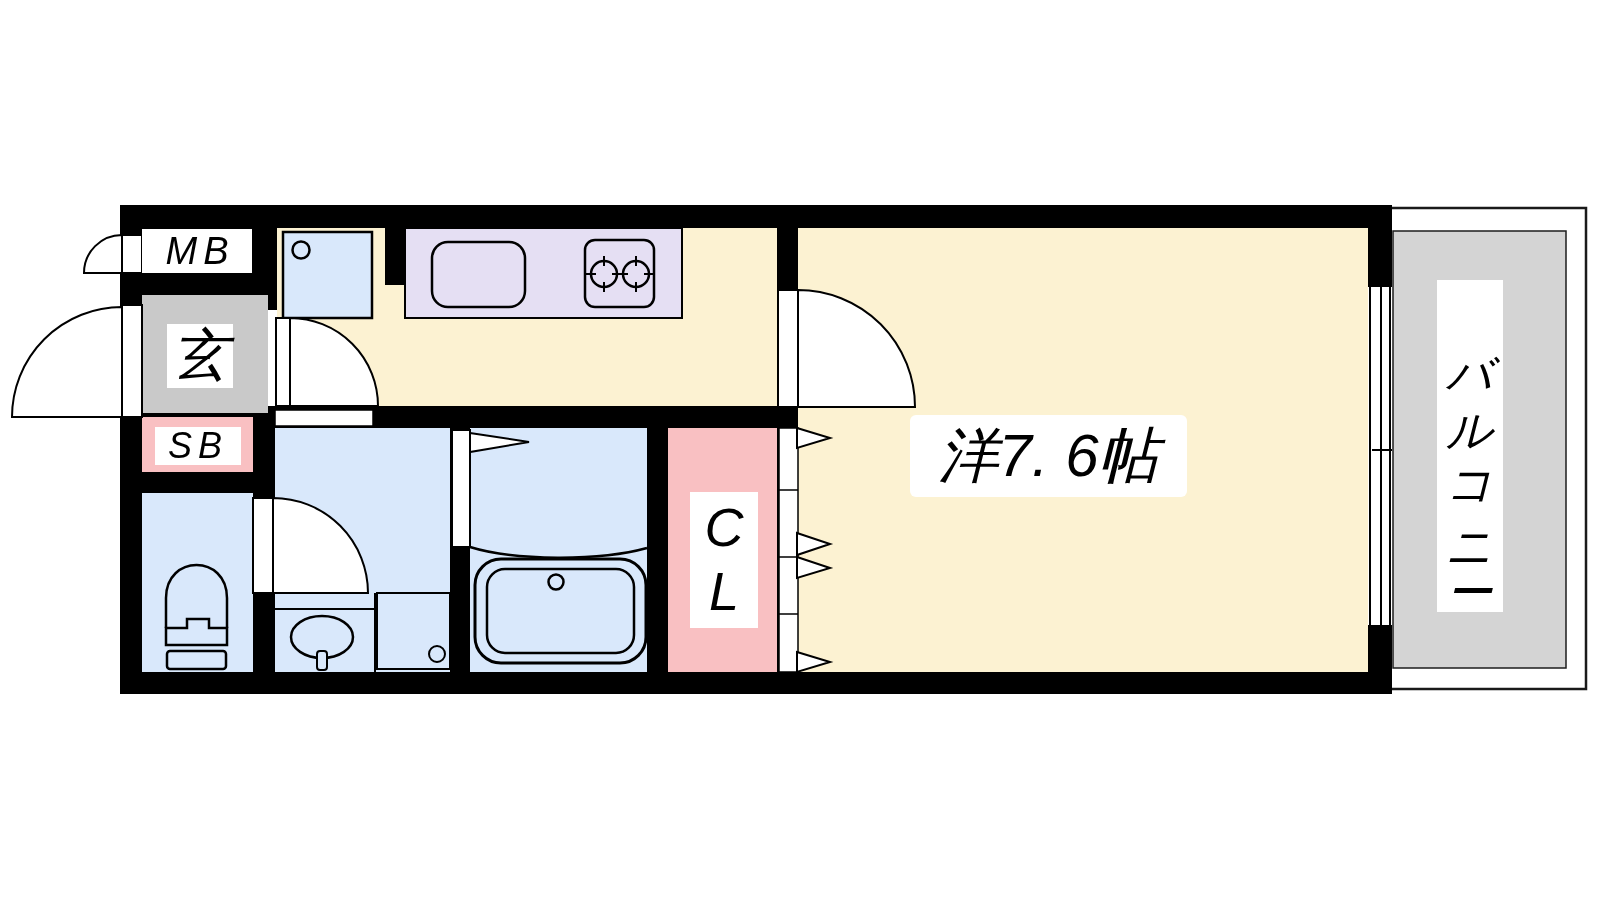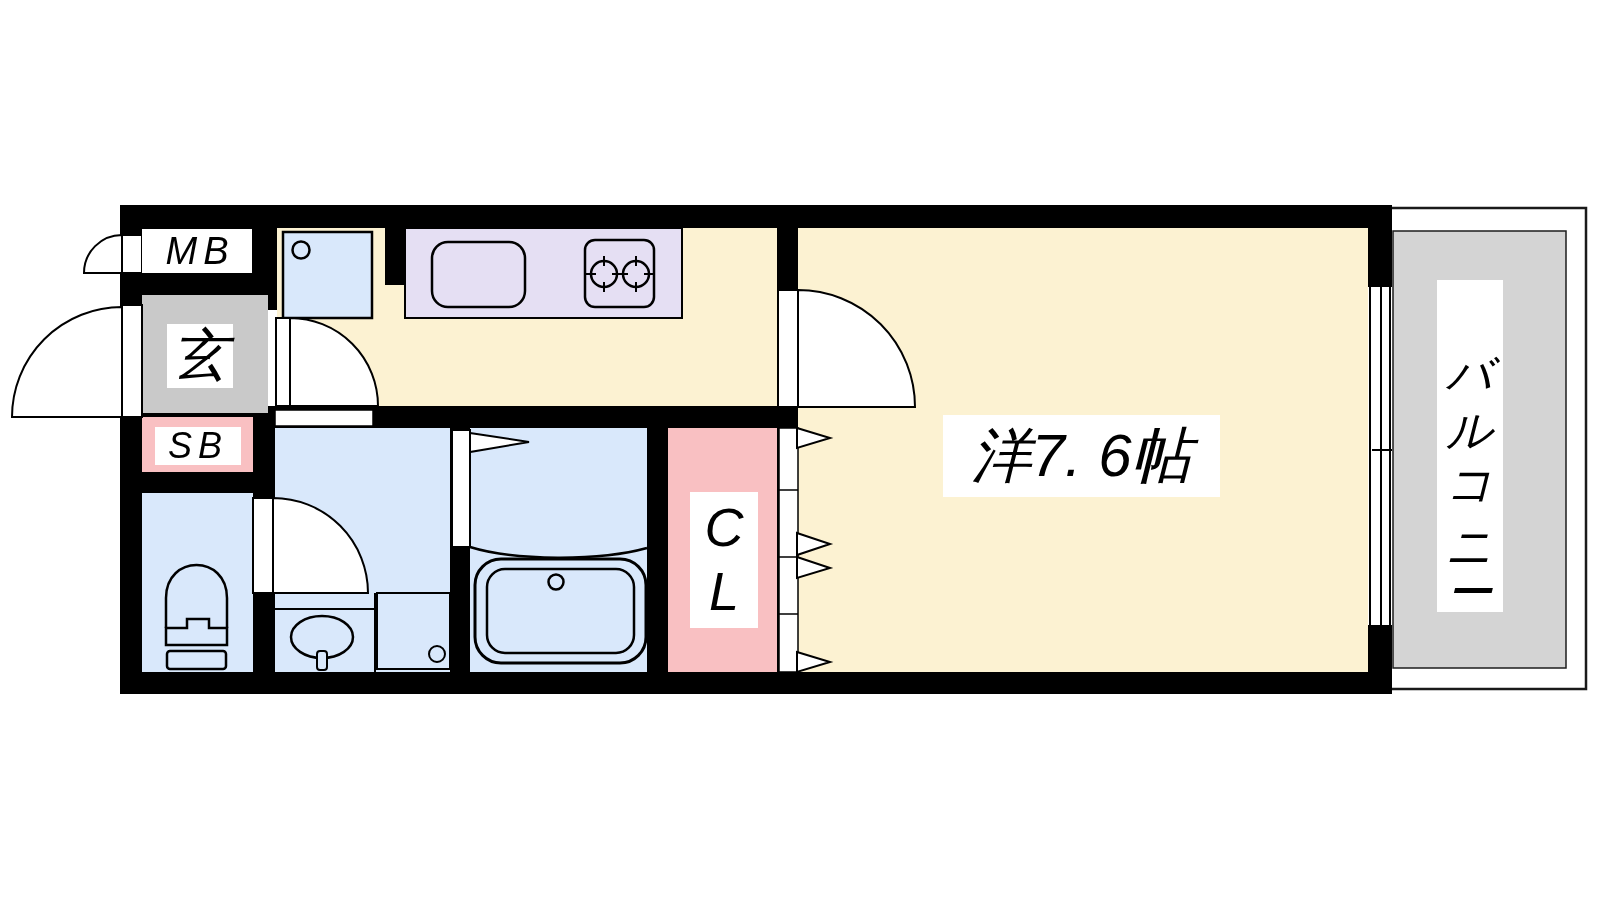--- a/index.html
+++ b/index.html
@@ -21,21 +21,21 @@
   .door-thin{fill:#fff;stroke:#000;stroke-width:1.5;}
   .whitefill{fill:#fff;}
   .balc-outline{fill:#fff;stroke:#1a1a1a;stroke-width:2.5;}
   
   .label{position:absolute;background:#fff;color:#000;display:flex;align-items:center;
          justify-content:center;text-align:center;font-style:italic;}
   .lbl-mb{left:142px;top:229px;width:110px;height:44px;font-size:38px;letter-spacing:6px;padding-left:6px;box-sizing:border-box;}
   .lbl-genkan{left:167px;top:324px;width:66px;height:64px;font-size:56px;}
   .lbl-sb{left:155px;top:427px;width:86px;height:38px;font-size:36px;letter-spacing:6px;padding-left:0;box-sizing:border-box;}
   .lbl-cl{left:690px;top:492px;width:68px;height:136px;font-size:54px;line-height:1.18;white-space:pre-line;}
-  .lbl-main{left:943px;top:415px;width:277px;height:82px;font-size:60px;}
+  .lbl-main{left:910px;top:415px;width:277px;height:82px;font-size:60px;border-radius:6px;}
   .lbl-balcony{left:1437px;top:280px;width:66px;height:332px;font-size:46px;
                writing-mode:vertical-rl;text-orientation:mixed;letter-spacing:9px;padding-top:9px;box-sizing:border-box;}
 </style>
 </head>
 <body>
 
 <div class="stage">
   <svg width="1600" height="900" viewBox="0 0 1600 900">
 
     <rect class="balc-outline" x="1384" y="208" width="202" height="481"></rect>

